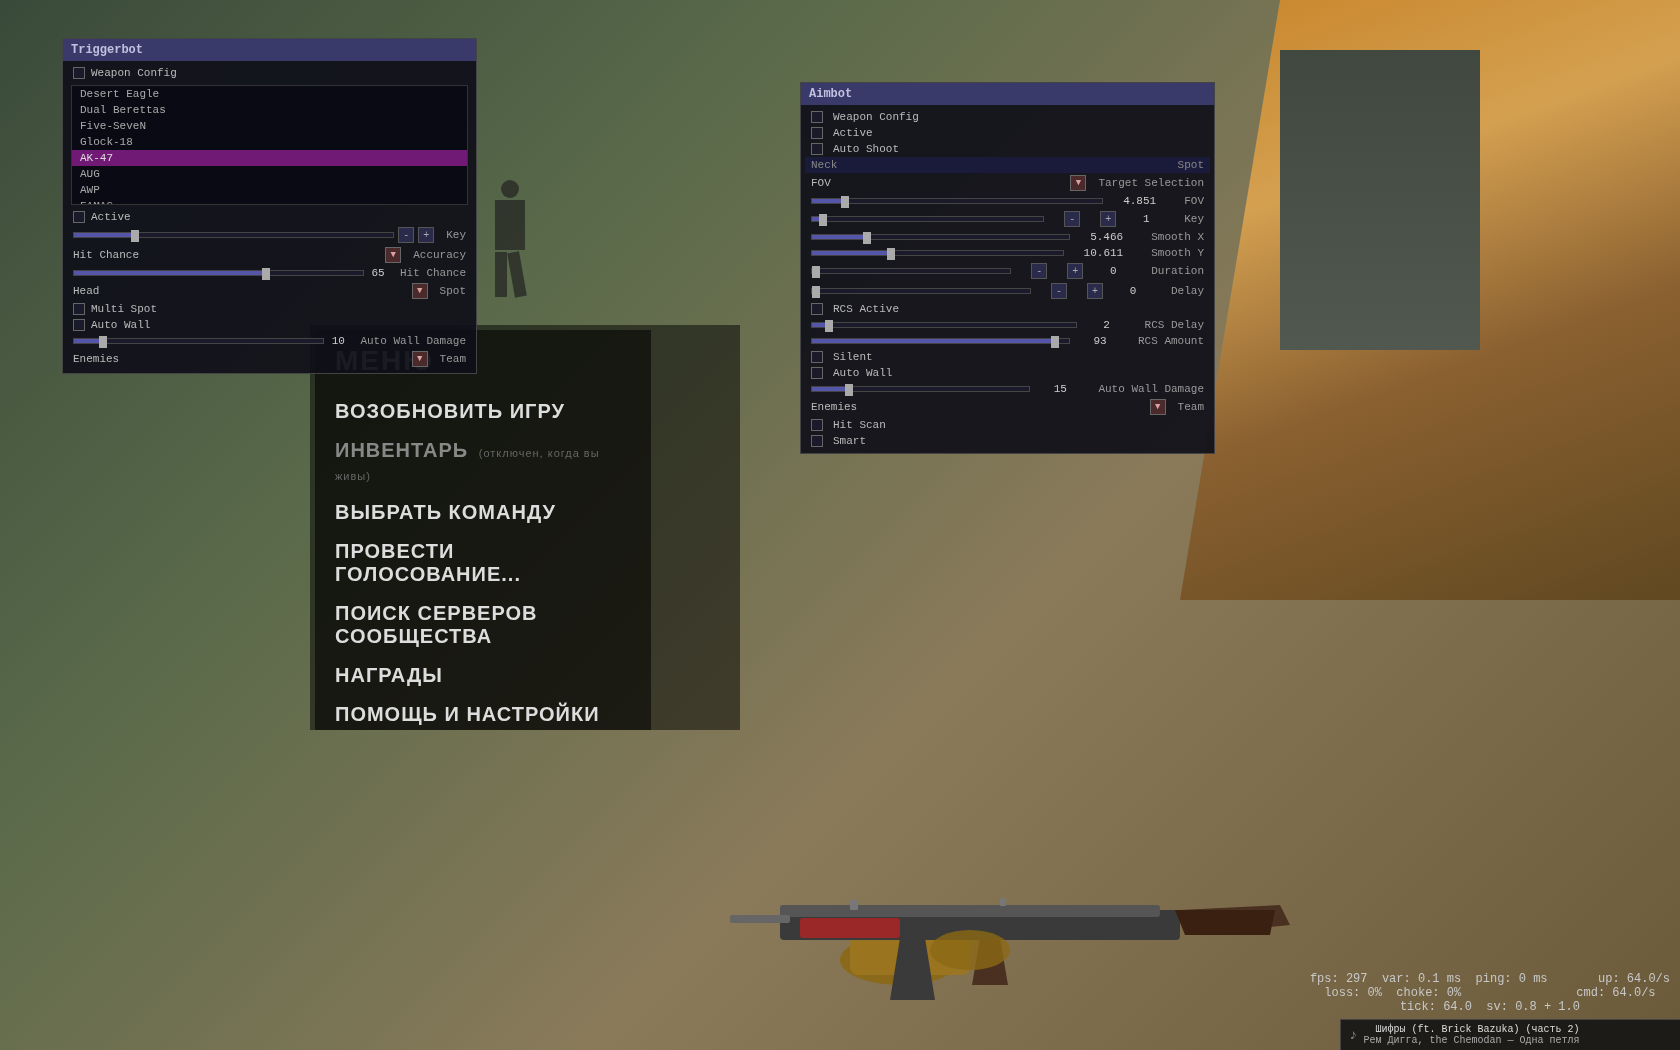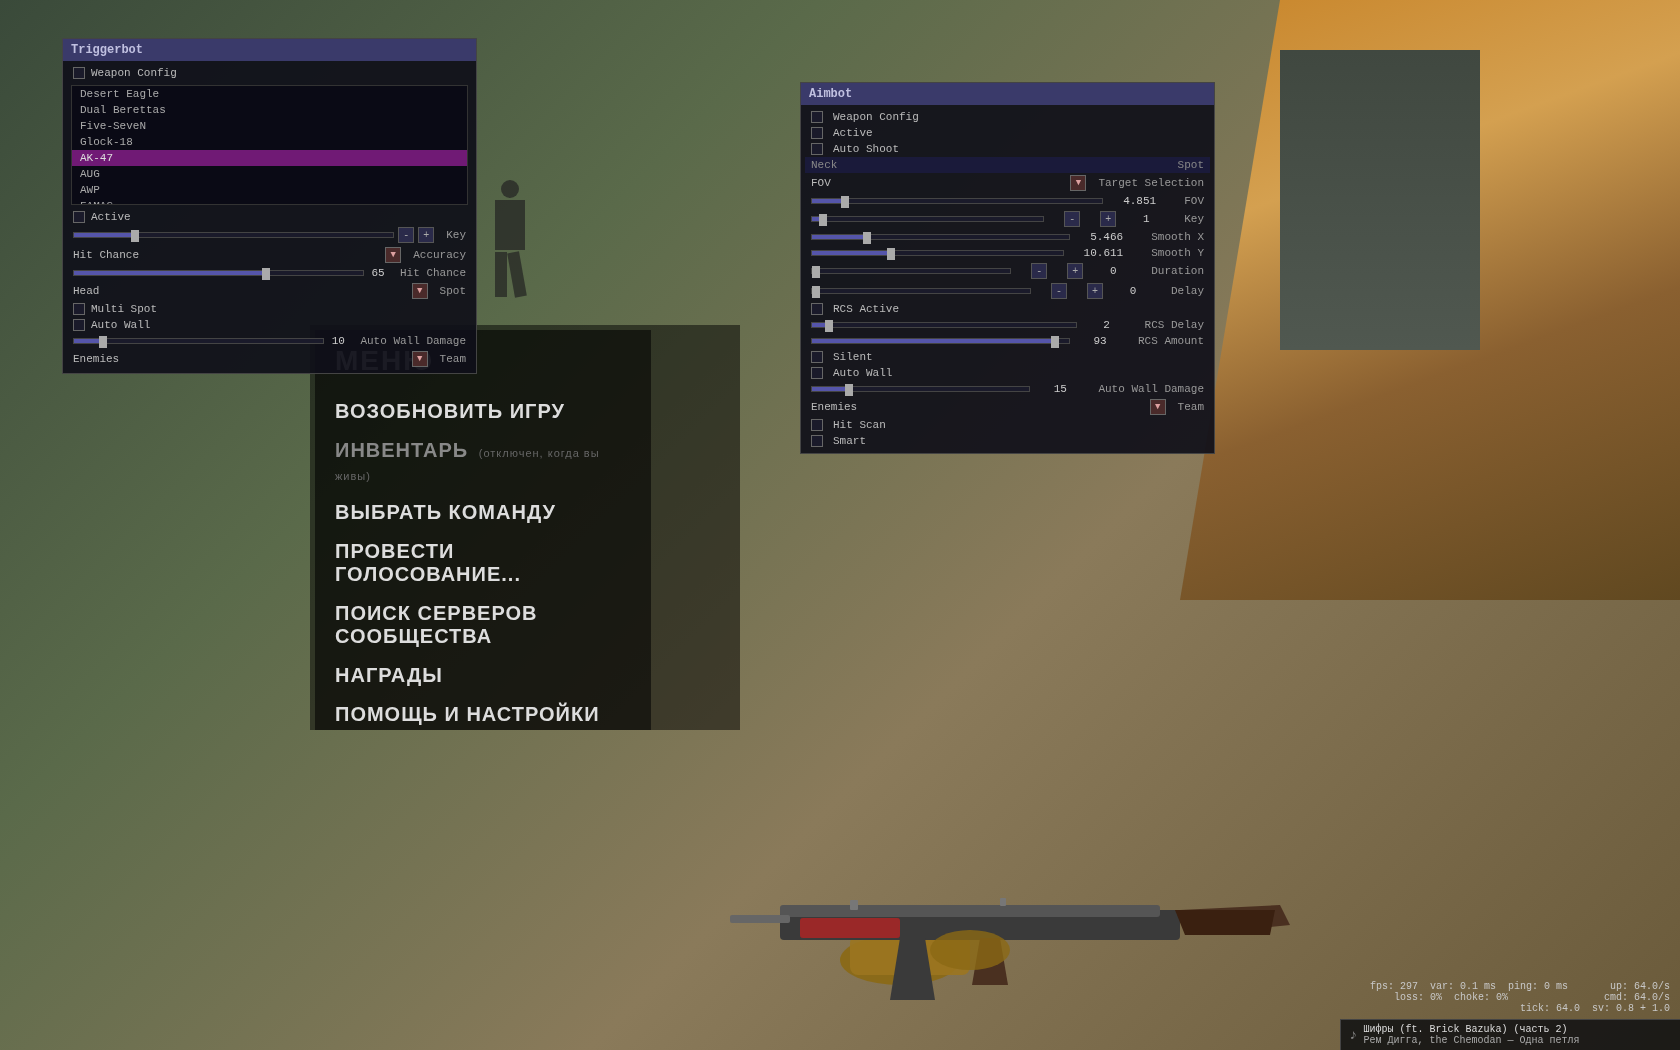--- a/index.html
+++ b/index.html
@@ -239,22 +239,23 @@
       padding: 2px 6px;
       color: #888;
       font-size: 11px;
       display: flex;
       align-items: center;
       gap: 4px;
     }
 
     .hud-text {
       color: #c8c8c8;
-      font-size: 10px;
+      font-size: 12px;
       font-family: 'Courier New', monospace;
+      text-align: center;
     }
 
     
     .song-notif {
       position: absolute;
       bottom: 0;
       right: 0;
       width: 340px;
       background: rgba(20,20,20,0.9);
       border-left: 1px solid #444;
@@ -266,20 +267,21 @@
     }
 
     .song-icon {
       color: #888;
       font-size: 14px;
     }
 
     .song-text {
       font-size: 10px;
       color: #aaa;
+      text-align: right;
     }
 
     
     .stats-bar {
       position: absolute;
       bottom: 36px;
       right: 10px;
       color: #c8c8c8;
       font-size: 11px;
       font-family: 'Courier New', monospace;

